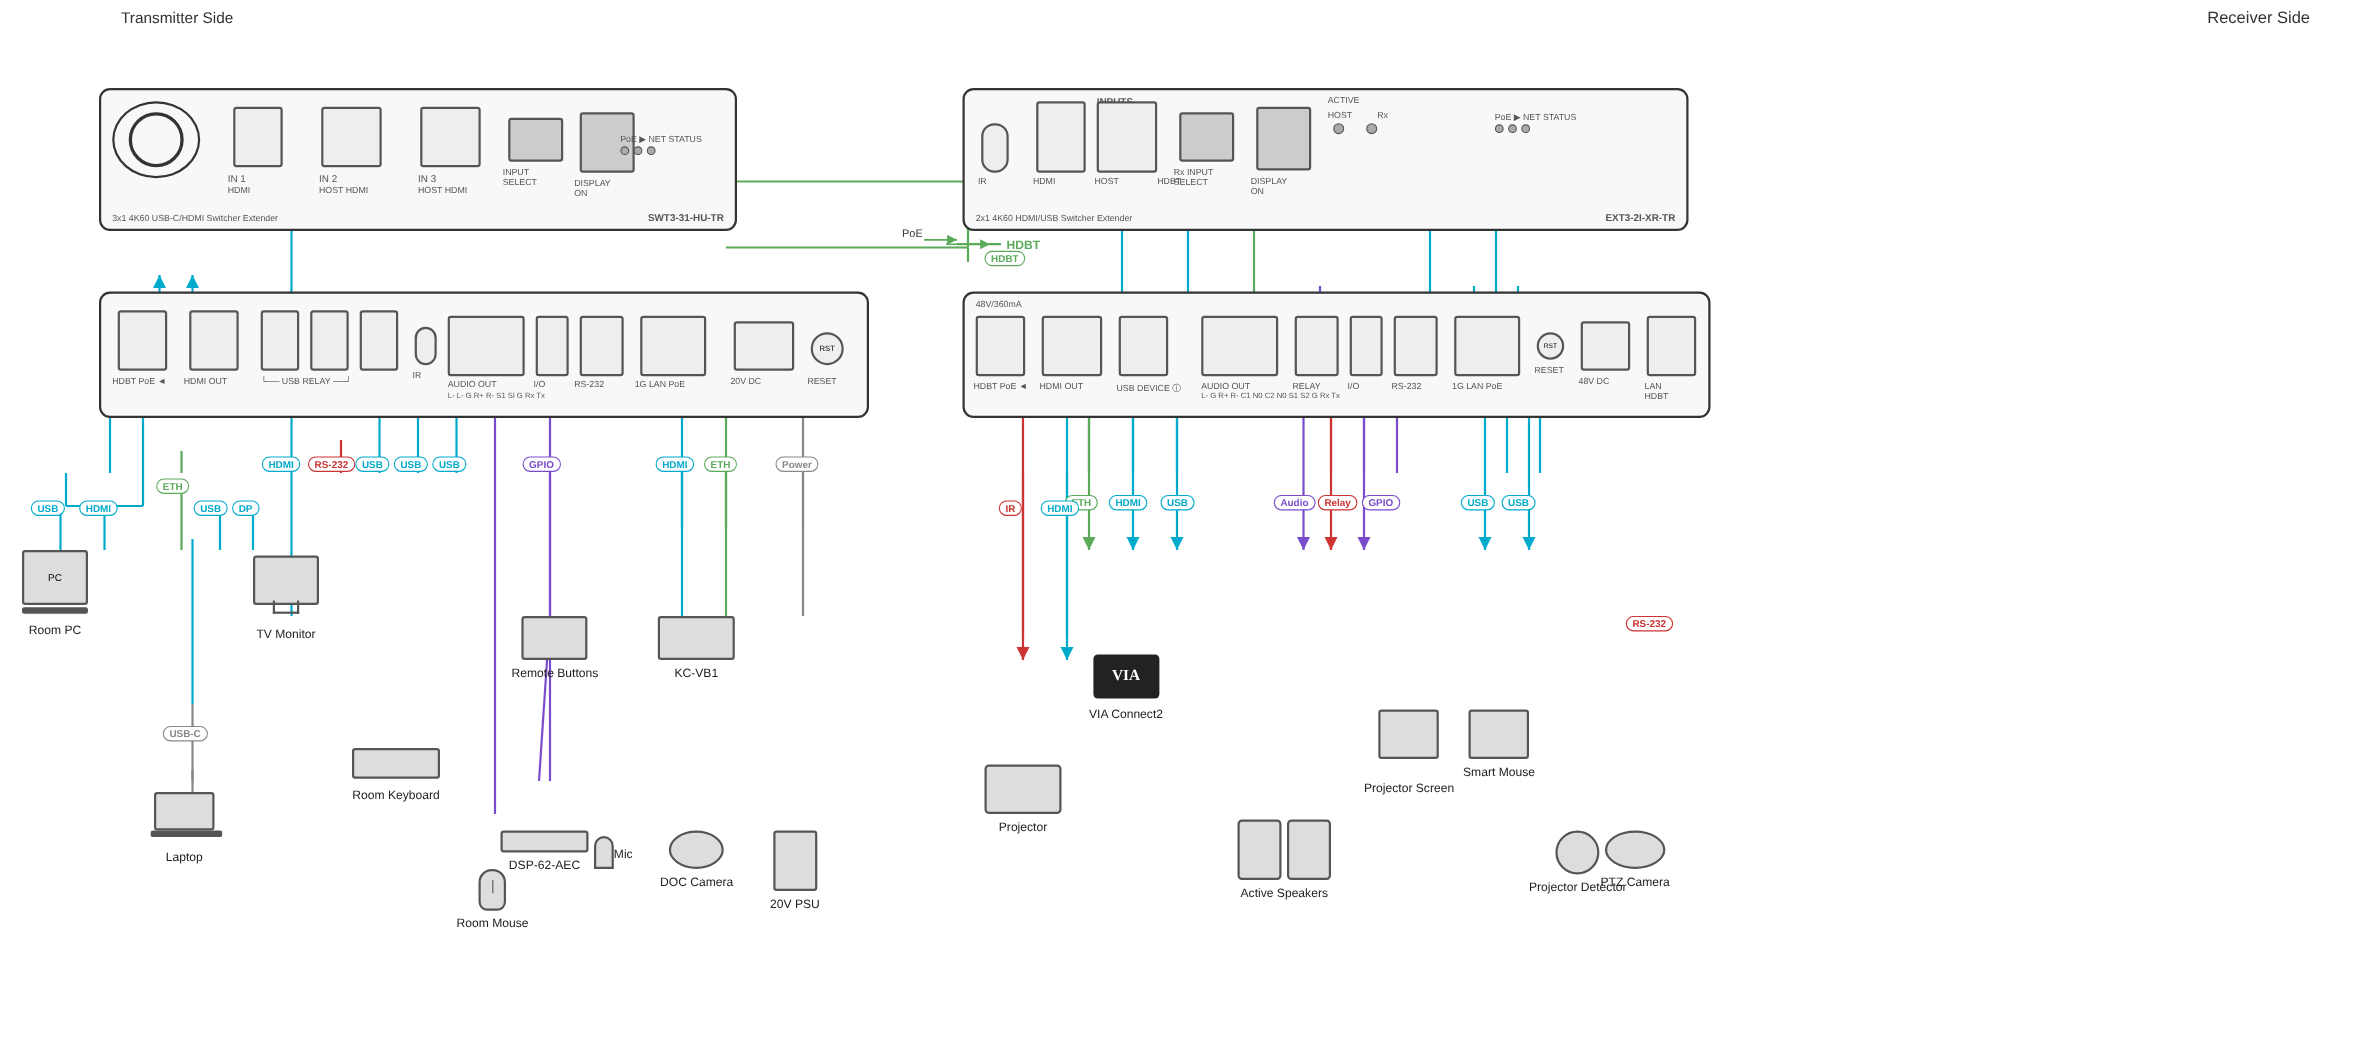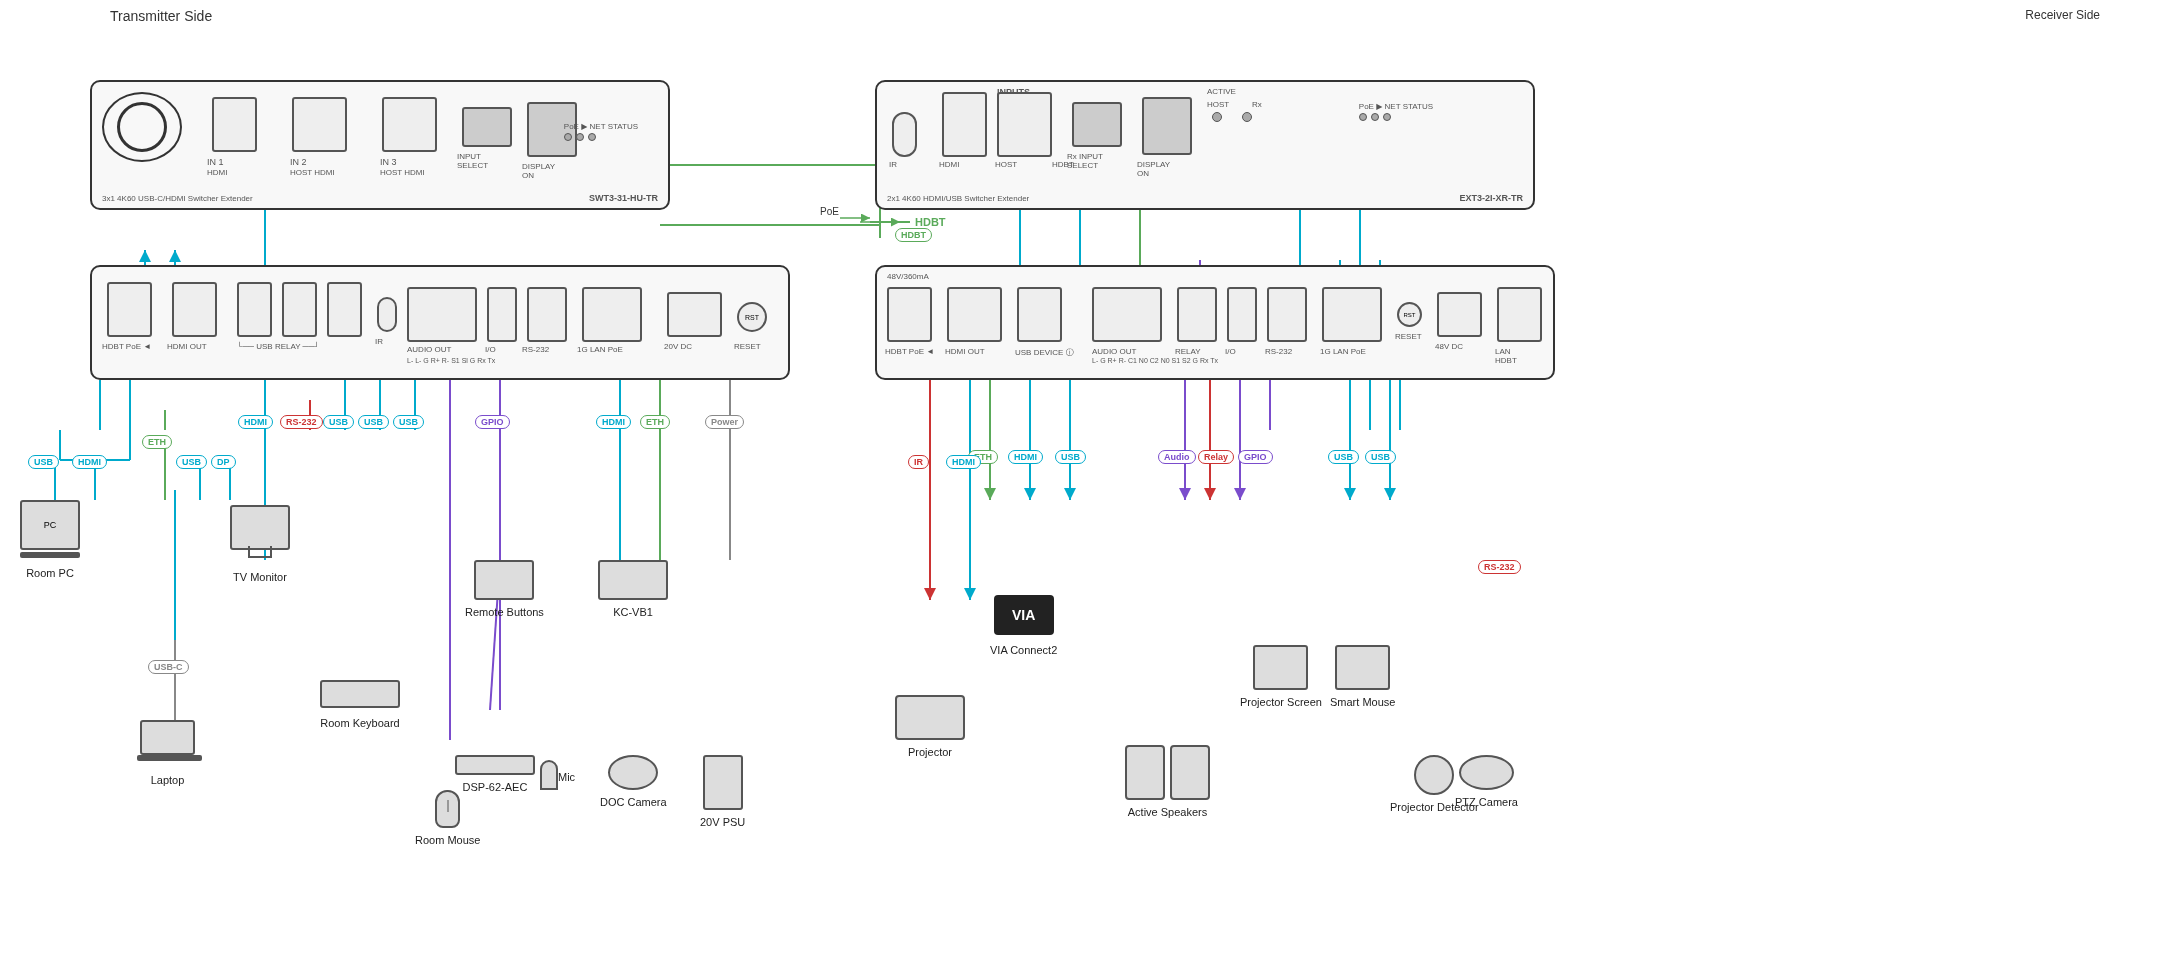--- a/index.html
+++ b/index.html
@@ -215,21 +215,21 @@
       border-radius: 3px;
       background: #ddd;
     }
   </style>
 </head>
 <body>
 
 <div class="diagram-container">
 
   <div class="section-label" style="position:absolute; top:8px; left:110px; font-size:14px;">Transmitter Side</div>
-  <div class="section-label" style="position:absolute; top:8px; right:60px; font-size:12px;">Receiver Side</div>
+  <div class="section-label" style="position:absolute; top:8px; right:60px; font-size:15px;">Receiver Side</div>
 
   <svg class="lines-svg">
 
     <line x1="660" y1="225" x2="880" y2="225" stroke="#5aaa5a" stroke-width="2"></line>
     <line x1="880" y1="225" x2="880" y2="238" stroke="#5aaa5a" stroke-width="2"></line>
 
     <line x1="860" y1="222" x2="900" y2="222" stroke="#5aaa5a" stroke-width="1.5" marker-end="url(#arrow-green)"></line>
 
     <line x1="60" y1="430" x2="60" y2="460" stroke="#00aacc" stroke-width="2"></line>
     <line x1="60" y1="460" x2="130" y2="460" stroke="#00aacc" stroke-width="2"></line>
@@ -603,37 +603,37 @@
     <div class="icon-psu"></div>
     <div class="device-label" style="position:relative; margin-top:5px; text-align:left;">20V PSU</div>
   </div>
 
   <div style="position:absolute; left:895px; top:695px; display:flex; flex-direction:column; align-items:center;">
     <div class="icon-projector" style="display:flex; align-items:center; justify-content:center; font-size:9px;"></div>
     <div class="device-label" style="position:relative; margin-top:5px;">Projector</div>
   </div>
 
   <div style="position:absolute; left:990px; top:595px; display:flex; flex-direction:column; align-items:center;">
-    <div class="via-box" style="width:60px; height:40px;">
+    <div class="via-box" style="width:60px; height:40px;font-family:Liberation Serif, serif;">
       <span>VIA</span>
     </div>
     <div class="device-label" style="position:relative; margin-top:8px; text-align:right;">VIA Connect2</div>
   </div>
 
   <div style="position:absolute; left:1125px; top:745px; display:flex; flex-direction:column; align-items:center;justify-content:center;">
     <div style="display:flex; gap:5px;">
       <div class="icon-speaker"></div>
       <div class="icon-speaker"></div>
     </div>
     <div class="device-label" style="position:relative; margin-top:5px; text-align:center;">Active Speakers</div>
   </div>
 
   <div style="position:absolute; left:1240px; top:645px; display:flex; flex-direction:column; align-items:center;">
     <div class="icon-display"></div>
-    <div class="device-label" style="position:relative; margin-top:5px; text-align:center;">Projector Screen</div>
+    <div class="device-label" style="position:relative; margin-top:20px; text-align:center;">Projector Screen</div>
   </div>
 
   <div style="position:absolute; left:1330px; top:645px; display:flex; flex-direction:column; align-items:center;">
     <div class="icon-smartboard"></div>
     <div class="device-label" style="position:relative; margin-top:5px; text-align:center;">Smart Mouse</div>
   </div>
 
   <div style="position:absolute; left:1390px; top:755px; display:flex; flex-direction:column; align-items:center;">
     <div class="icon-detector"></div>
     <div class="device-label" style="position:relative; margin-top:5px; text-align:center;">Projector Detector</div>

